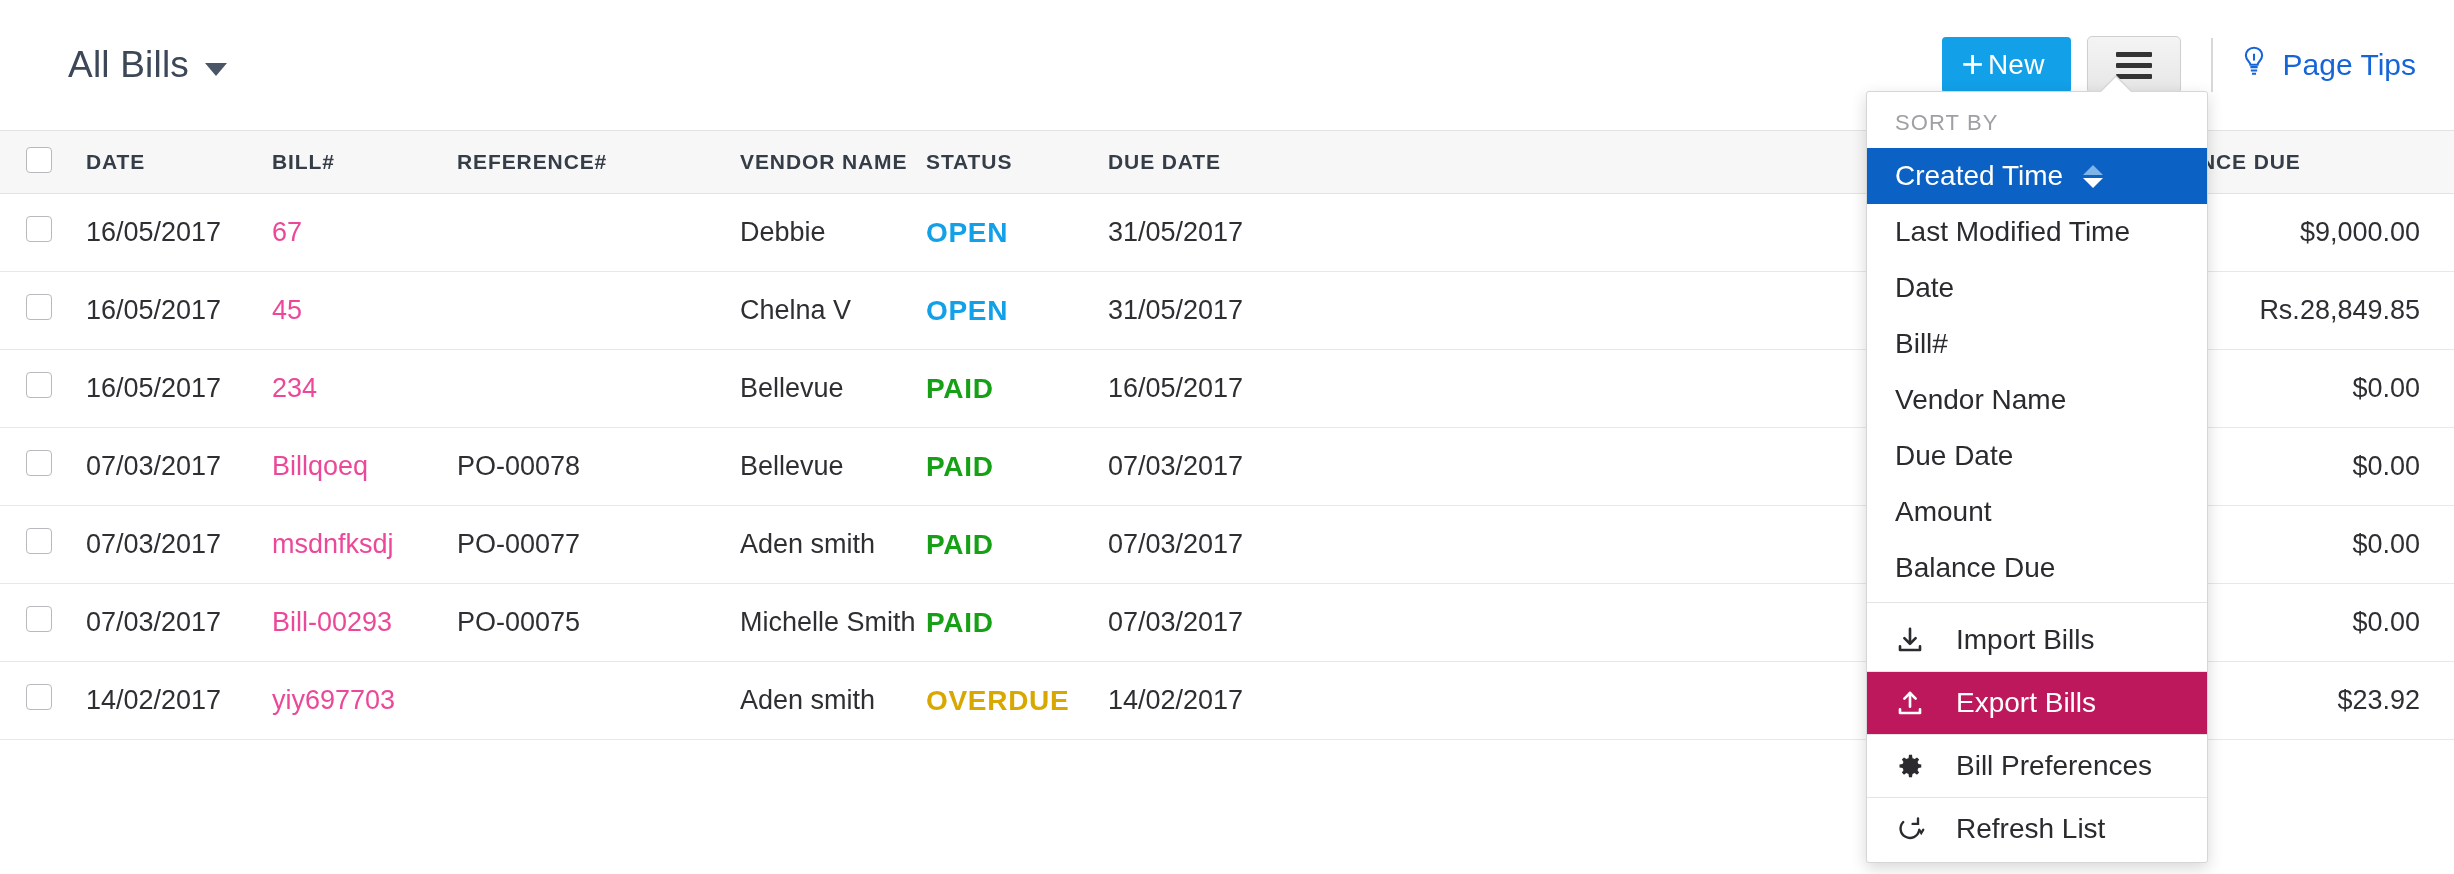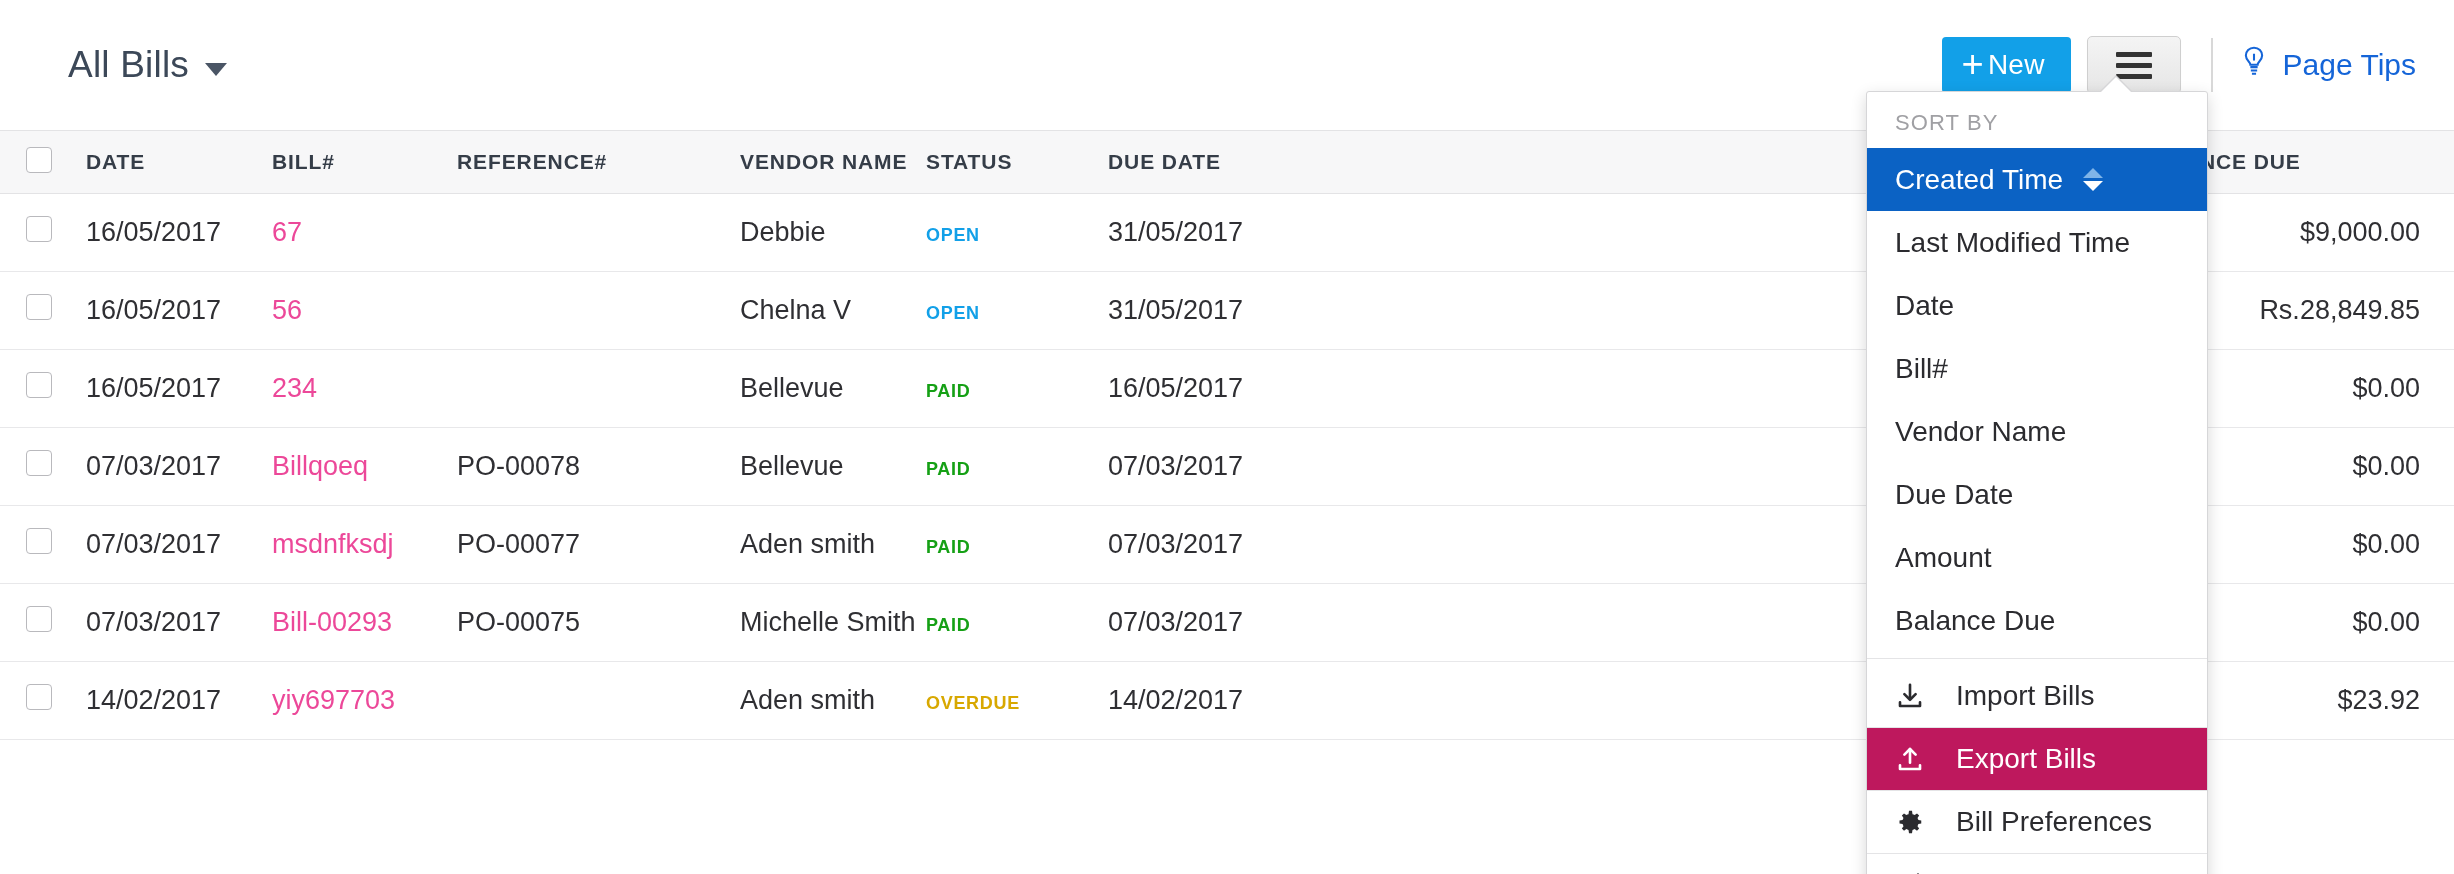--- a/index.html
+++ b/index.html
@@ -165,21 +165,21 @@
     display: inline-block;
     cursor: pointer;
     box-sizing: border-box;
   }
   .bill-link {
     color: #ec4899;
     cursor: pointer;
     text-decoration: none;
   }
   .status {
-    font-size: 18px;
+    font-size: 28px;
     font-weight: 700;
     letter-spacing: .7px;
   }
   .st-open    { color: #12a0e8; }
   .st-paid    { color: #15a015; }
   .st-overdue { color: #d8a800; margin-top: 28px; }
 
   
   .dropdown {
     position: absolute;
@@ -212,21 +212,21 @@
   }
   .dd-label {
     font-size: 22px;
     color: #a0a0a4;
     letter-spacing: 1.1px;
     padding: 18px 0 12px 28px;
   }
   .dd-item {
     font-size: 28px;
     color: #2b2b2f;
-    height: 63px;
+    height: 56px;
     display: flex;
     align-items: center;
     padding-left: 28px;
     cursor: pointer;
     gap: 6px;
   }
   .dd-item.selected {
     background: #0b62c4;
     color: #fff;
   }
@@ -336,21 +336,21 @@
           <td class="c-ref"></td>
           <td class="c-vendor">Debbie</td>
           <td class="c-status"><span class="status st-open">OPEN</span></td>
           <td class="c-due">31/05/2017</td>
           <td class="c-filler"></td>
           <td class="c-balance">$9,000.00</td>
         </tr>
         <tr>
           <td class="c-check"><span class="chk"></span></td>
           <td class="c-date">16/05/2017</td>
-          <td class="c-bill"><span class="bill-link">56</span></td>
+          <td class="c-bill"><span class="bill-link">45</span></td>
           <td class="c-ref"></td>
           <td class="c-vendor">Chelna V</td>
           <td class="c-status"><span class="status st-open">OPEN</span></td>
           <td class="c-due">31/05/2017</td>
           <td class="c-filler"></td>
           <td class="c-balance">Rs.28,849.85</td>
         </tr>
         <tr>
           <td class="c-check"><span class="chk"></span></td>
           <td class="c-date">16/05/2017</td>

